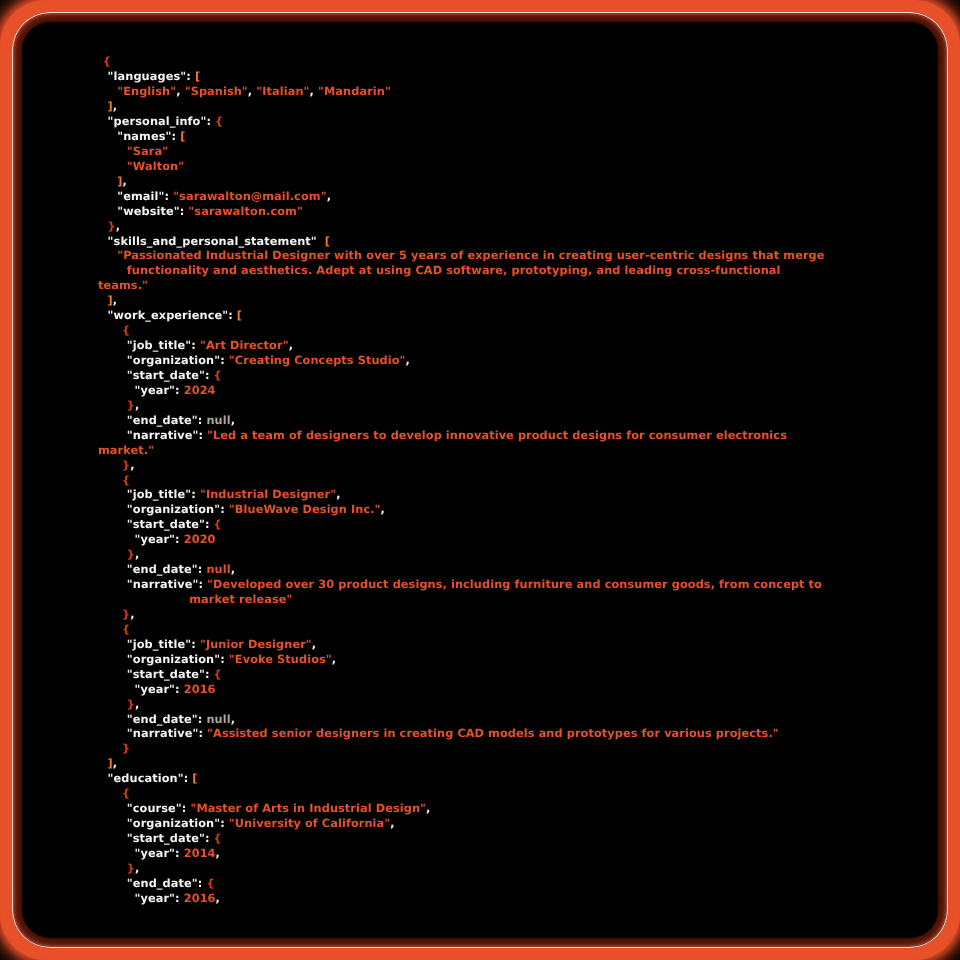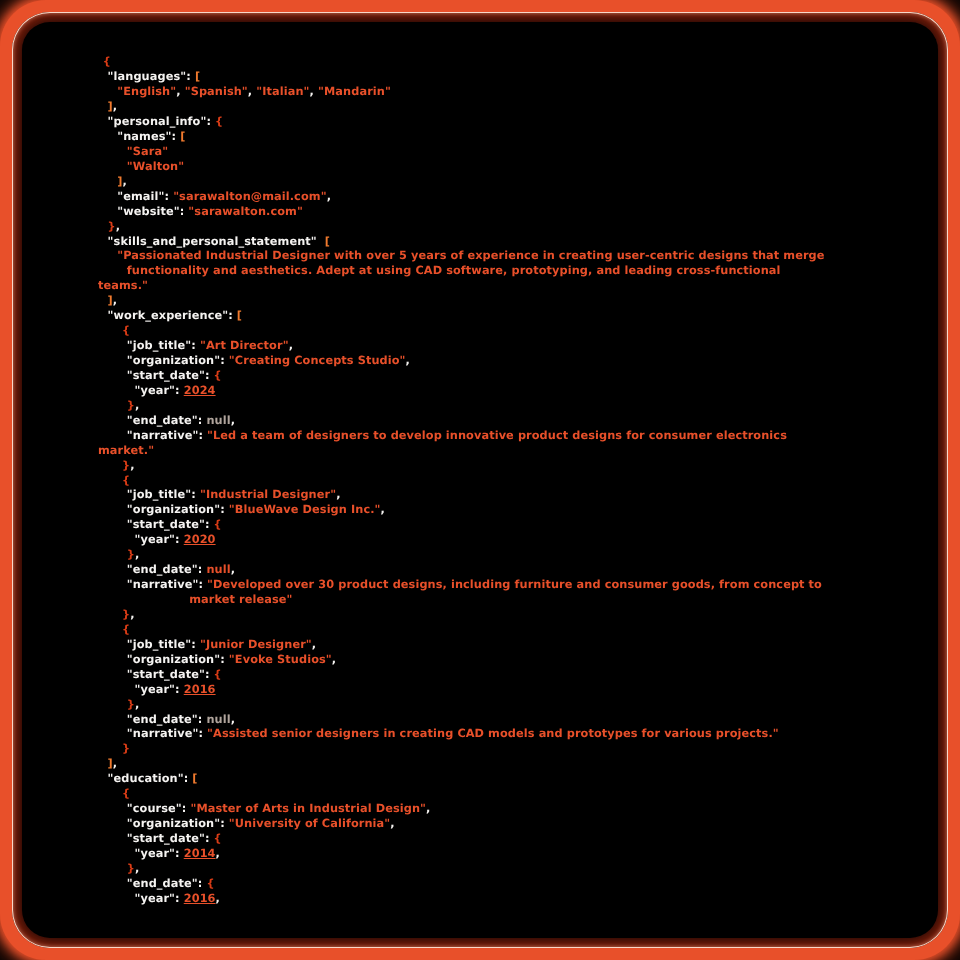--- a/index.html
+++ b/index.html
@@ -77,21 +77,21 @@
     color: #f2f2f2;
     text-rendering: geometricPrecision;
   }
 
   .ln { display: block; height: 14.95px; }
 
   
   .k    { color: #f5f3f1; }          
   .p    { color: #f5f3f1; }          
   .s    { color: #e8502a; }          
-  .n    { color: #e8502a; text-decoration: underline; }          
+  .n    { color: #e8502a; }          
   .br   { color: #f07a2e; }          
   .brc  { color: #d93c16; }          
   .nul  { color: #b0a49c; }          
   .nulh { color: #e8502a; }          
 </style>
 </head>
 <body>
 
 <div id="frame-root">
 

